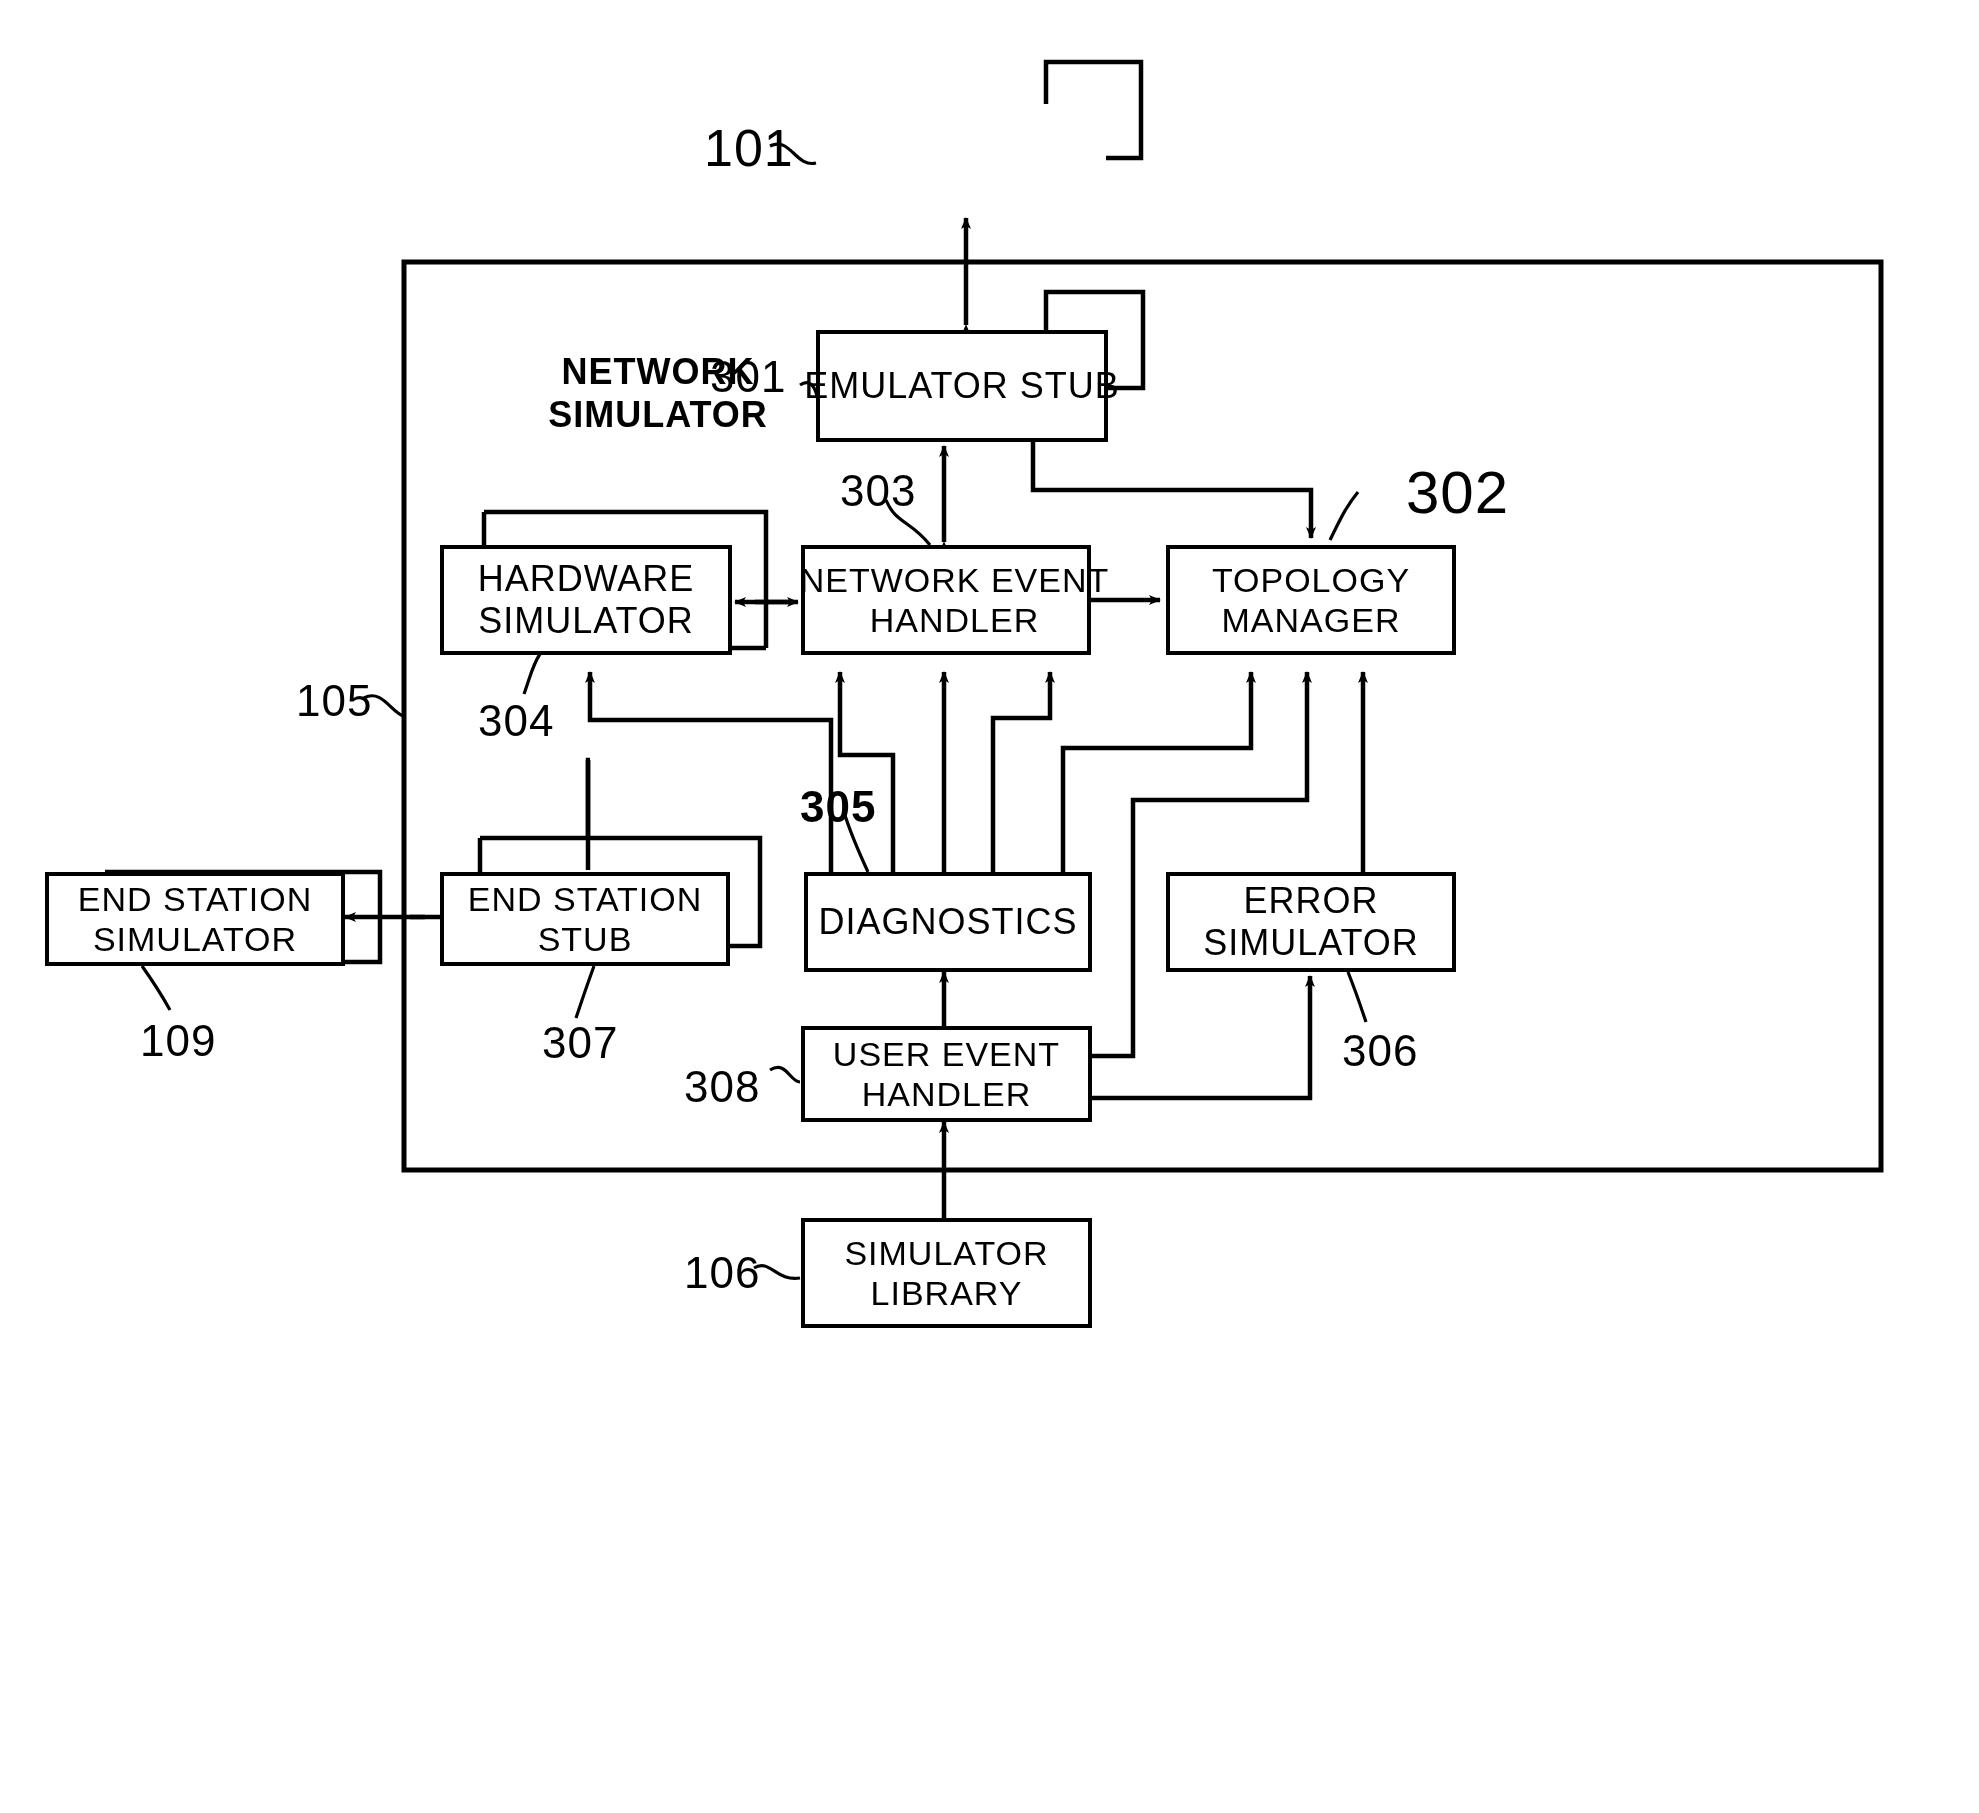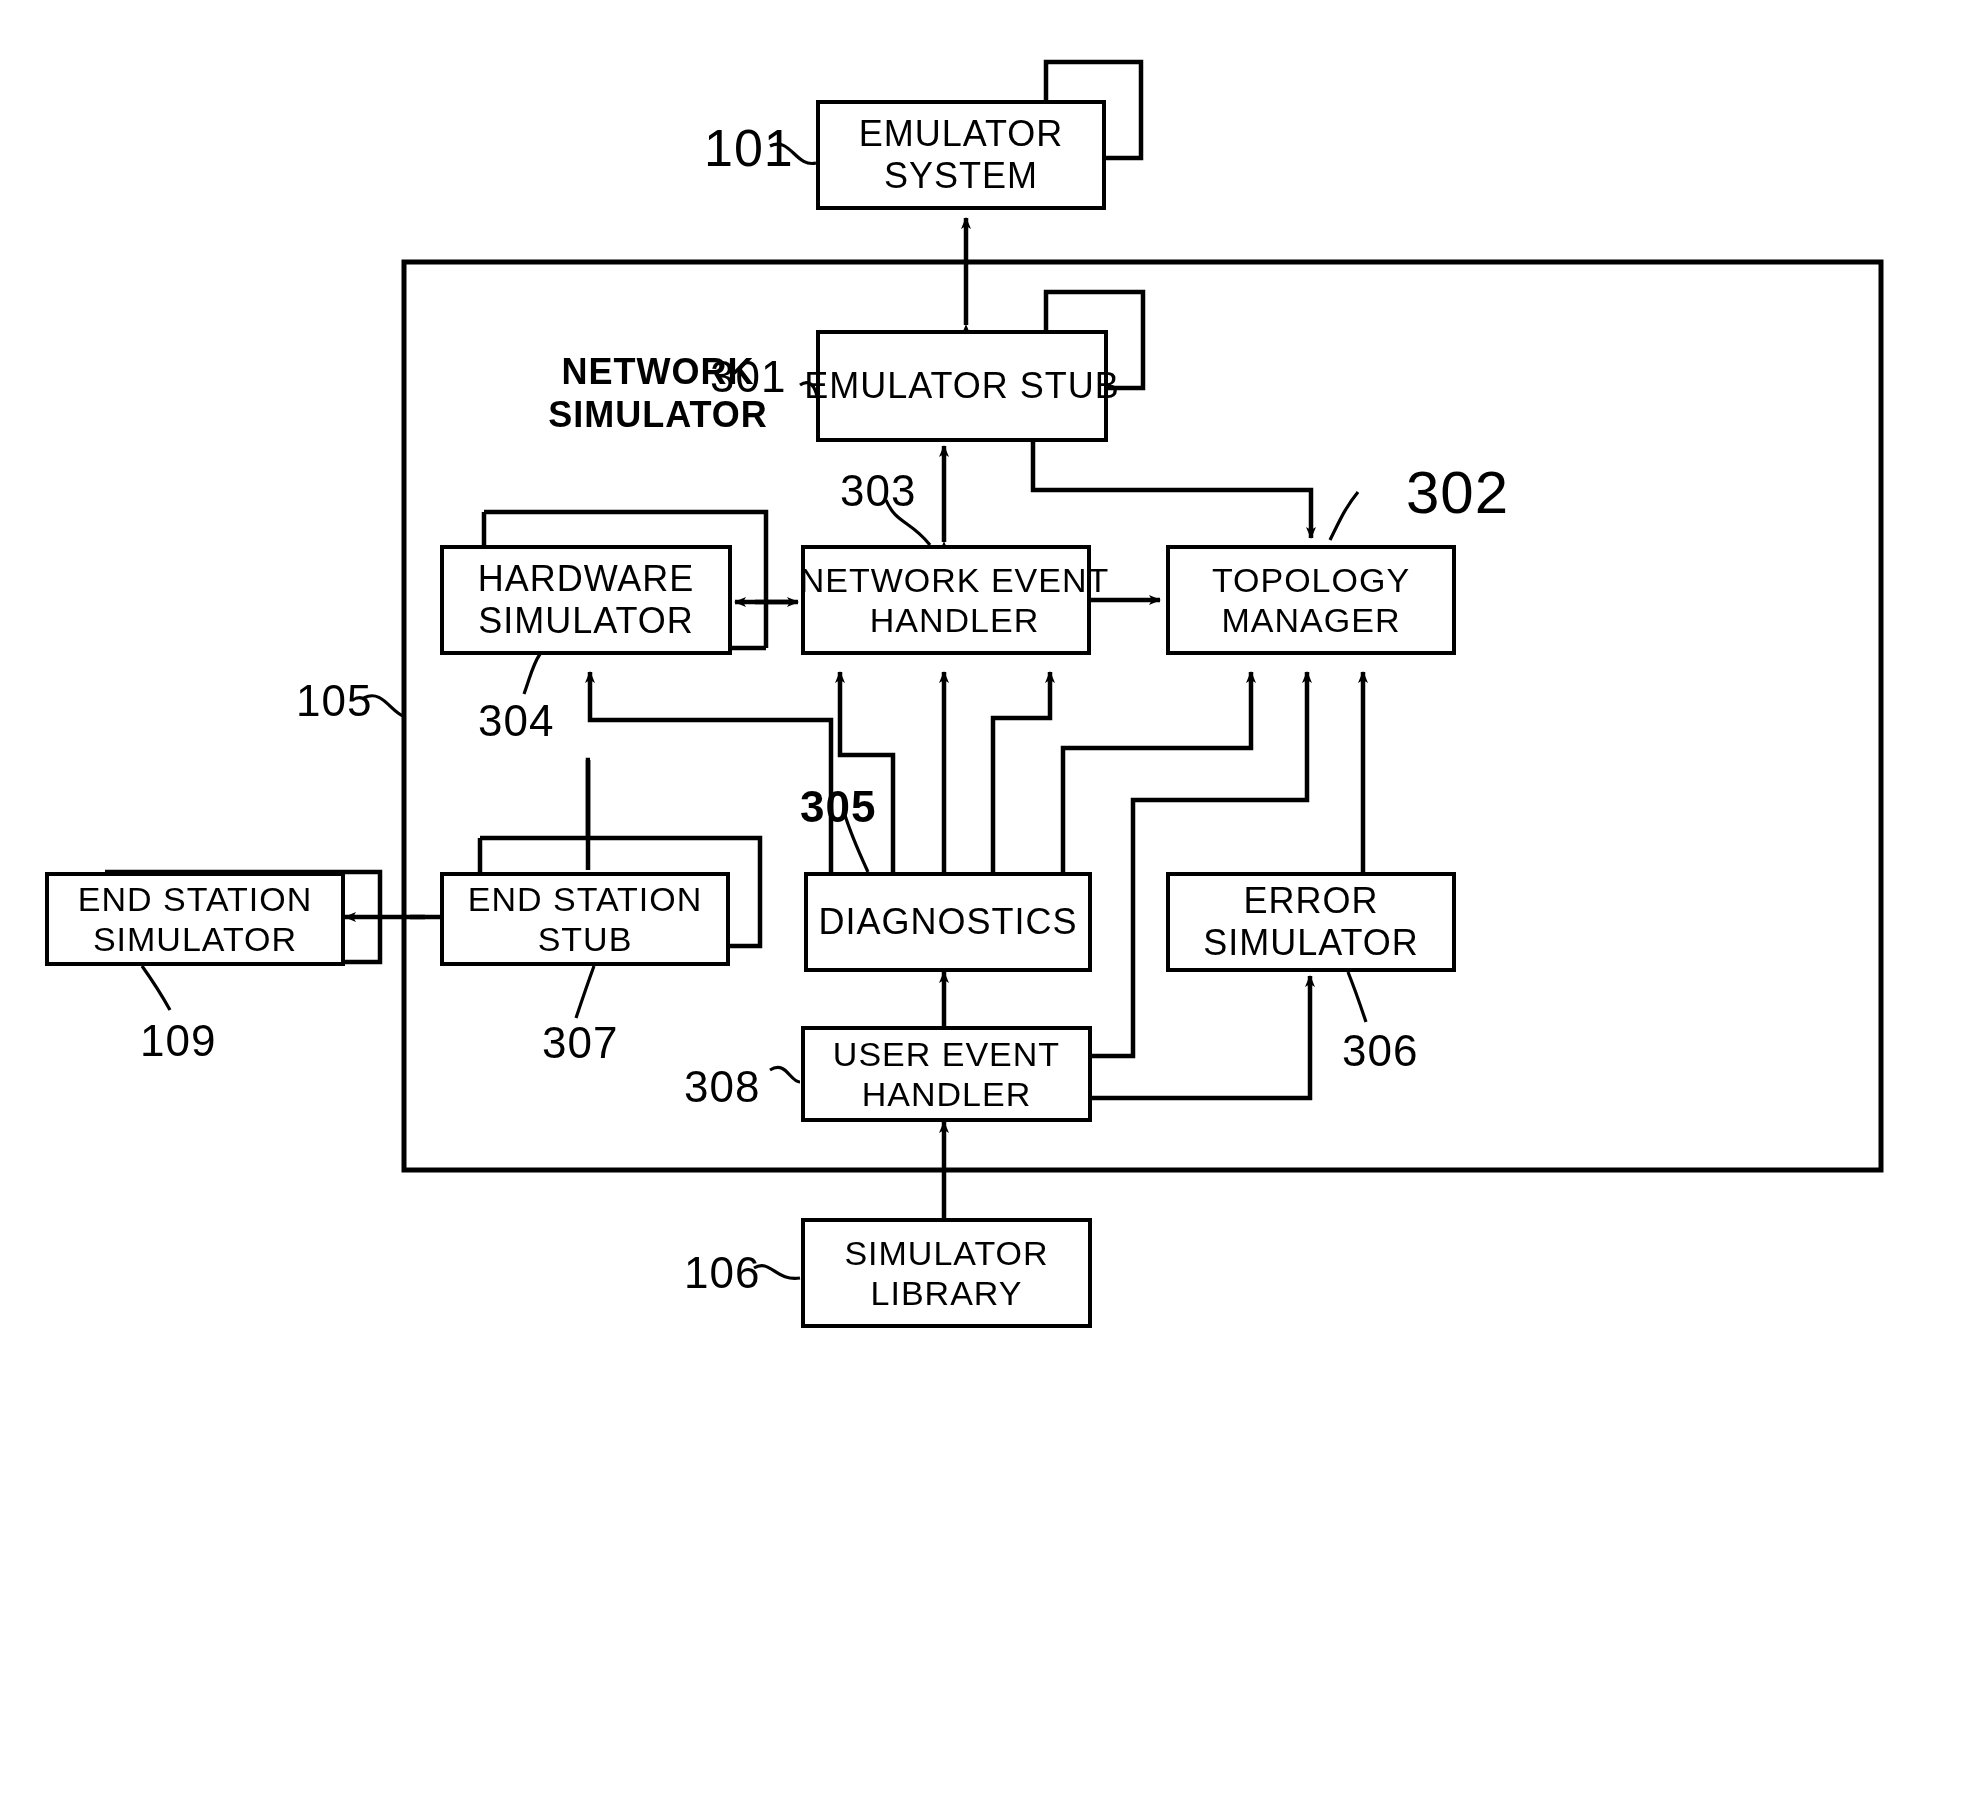--- a/index.html
+++ b/index.html
@@ -91,24 +91,20 @@
         <path d="M 844 812 C 850 832 856 846 868 872"></path>
         <path d="M 170 1010 C 160 992 152 980 142 966"></path>
         <path d="M 576 1018 C 582 1000 586 988 594 966"></path>
         <path d="M 1366 1022 C 1360 1004 1356 992 1348 972"></path>
         <path d="M 770 1070 C 786 1060 790 1082 800 1082"></path>
         <path d="M 754 1268 C 770 1258 776 1282 800 1278"></path>
       </g>
     </g>
   </svg>
 
-  <div class="bx" style="left:816px; top:100px; width:290px; height:110px; font-size:36px;">
-    <span>EMULATOR</span>
-    <span>SYSTEM</span>
-  </div>
 
   <div class="bx" style="left:816px; top:330px; width:292px; height:112px; font-size:36px;">
     <span>EMULATOR  STUB</span>
   </div>
 
   <div class="bx" style="left:440px; top:545px; width:292px; height:110px; font-size:36px;">
     <span>HARDWARE</span>
     <span>SIMULATOR</span>
   </div>
 

